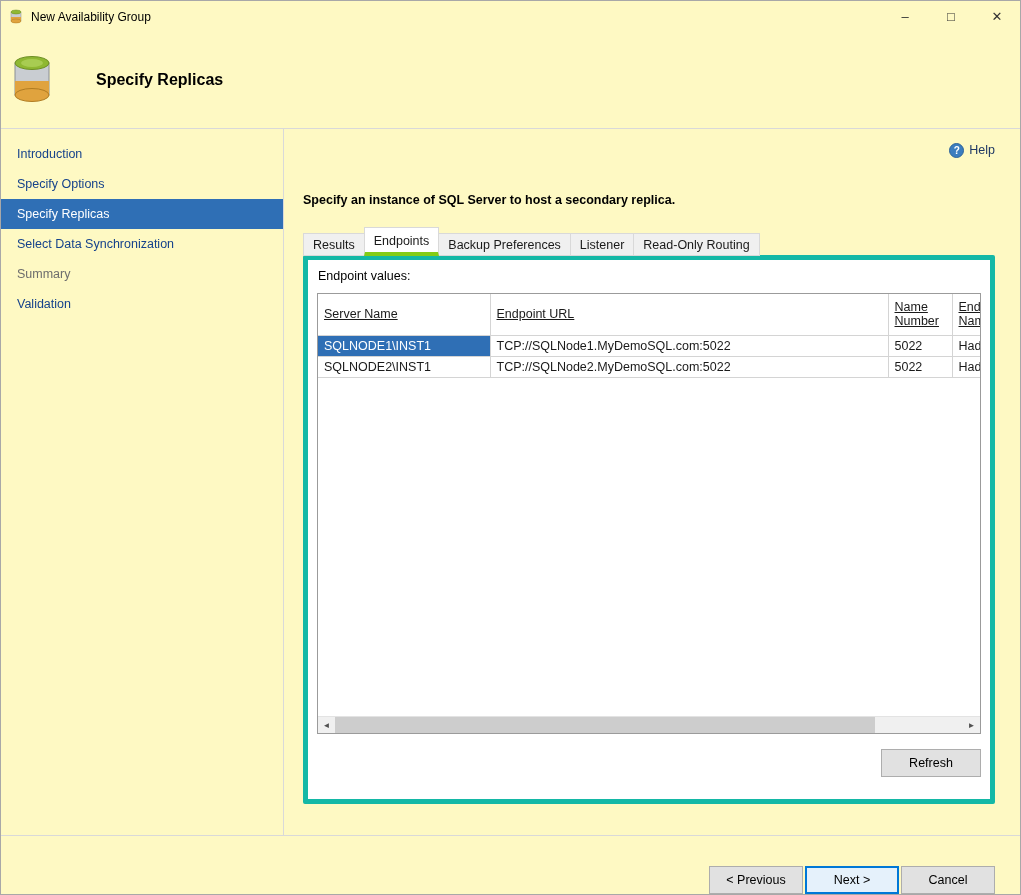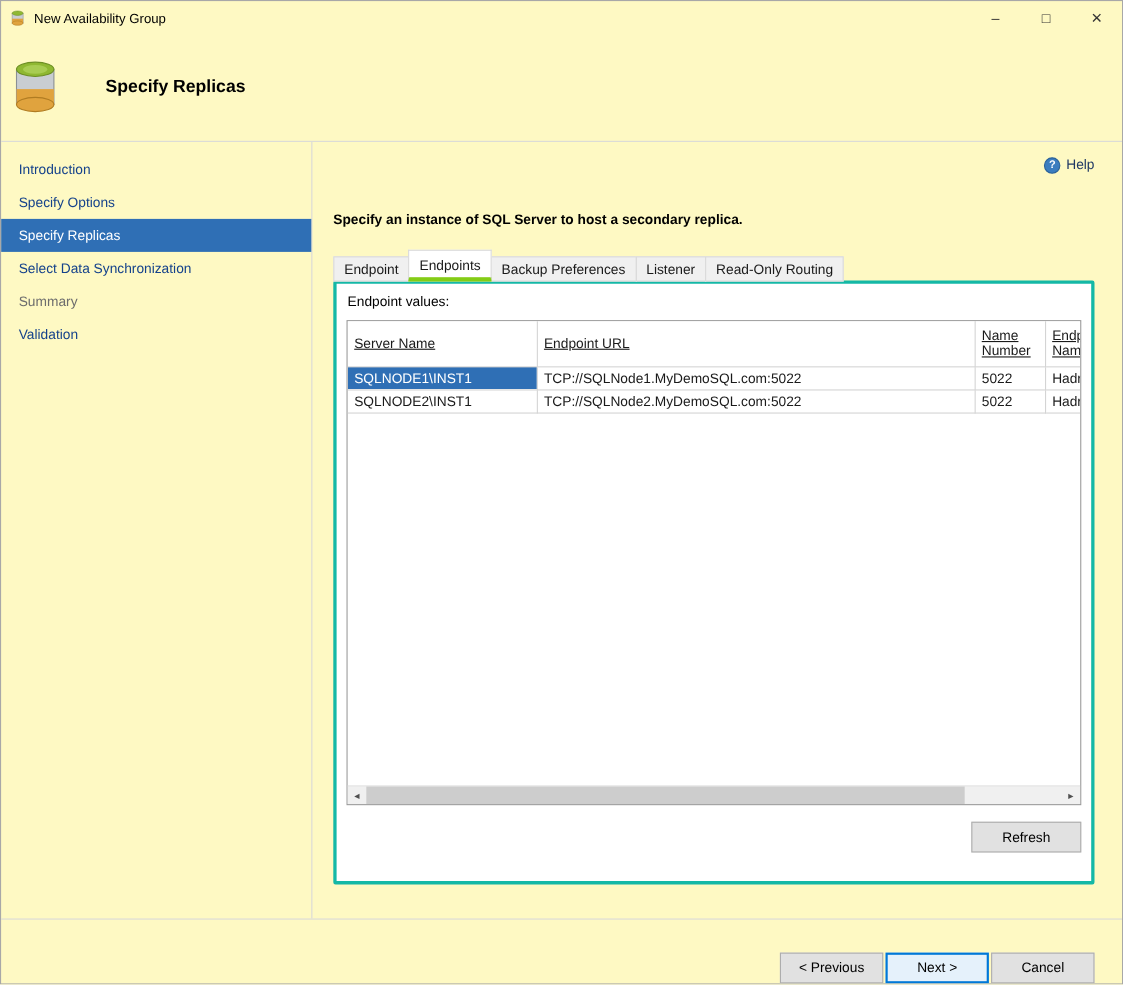--- a/index.html
+++ b/index.html
@@ -107,21 +107,21 @@
     background: #fff;
     border-bottom: 4px solid #84cc16;
     padding-top: 6px;
     padding-bottom: 4px;
     position: relative; z-index: 3;
   }
 
   
   .panel {
     margin-top: -1px;
-    border: 3px solid #14b8a6;
+    border: 5px solid #14b8a6;
     border-radius: 2px;
     height: 549px;
     padding: 7px 9px 8px 9px;
     background: #fff;
     position: relative; z-index: 1;
   }
   .panel-label { margin: 2px 0 10px 1px; font-size: 12.5px; color: #000; }
 
   
   .grid-wrap {
@@ -254,21 +254,21 @@
 
     <div class="content">
       <div class="help-row">
         <span class="help-icon">?</span>
         <span class="help-label">Help</span>
       </div>
 
       <div class="instruction">Specify an instance of SQL Server to host a secondary replica.</div>
 
       <div class="tabs">
-        <div class="tab">Endpoint</div>
+        <div class="tab">Results</div>
         <div class="tab active">Endpoints</div>
         <div class="tab">Backup Preferences</div>
         <div class="tab">Listener</div>
         <div class="tab">Read-Only Routing</div>
       </div>
 
       <div class="panel">
         <div class="panel-label">Endpoint values:</div>
 
         <div class="grid-wrap">

